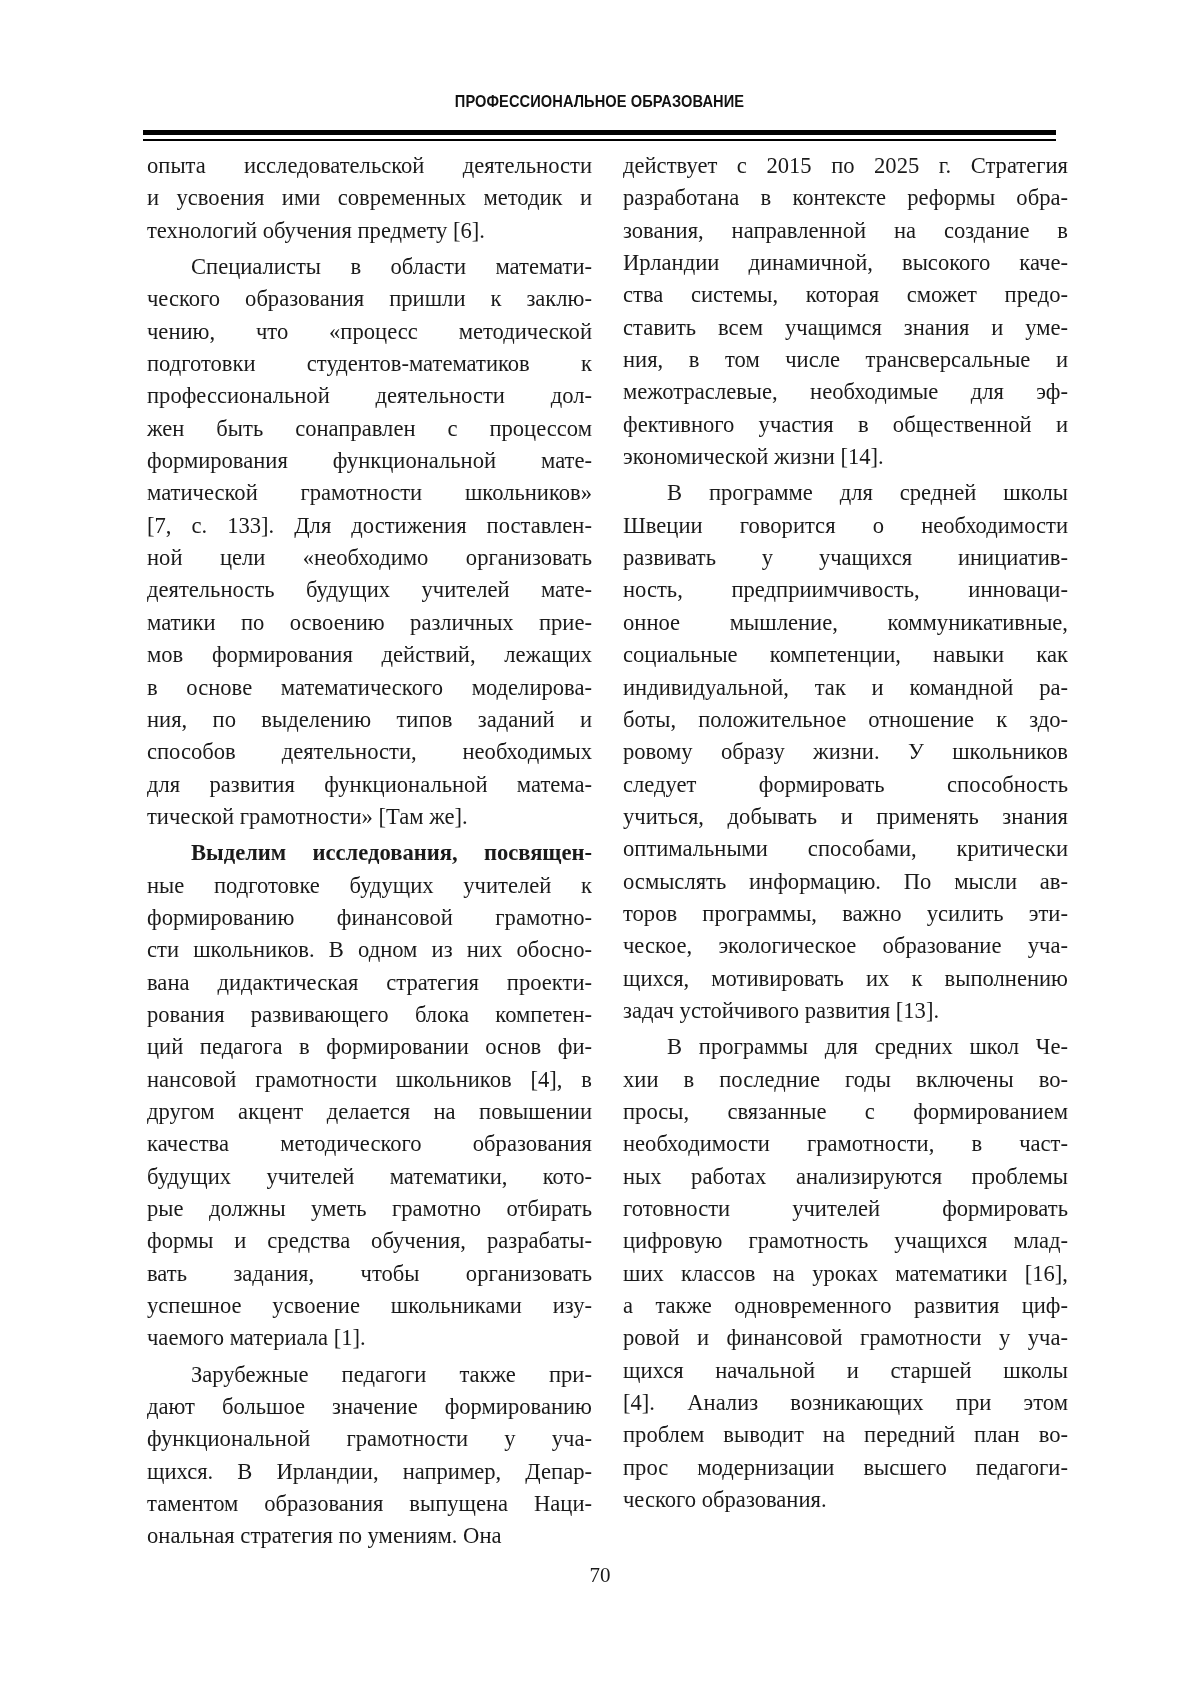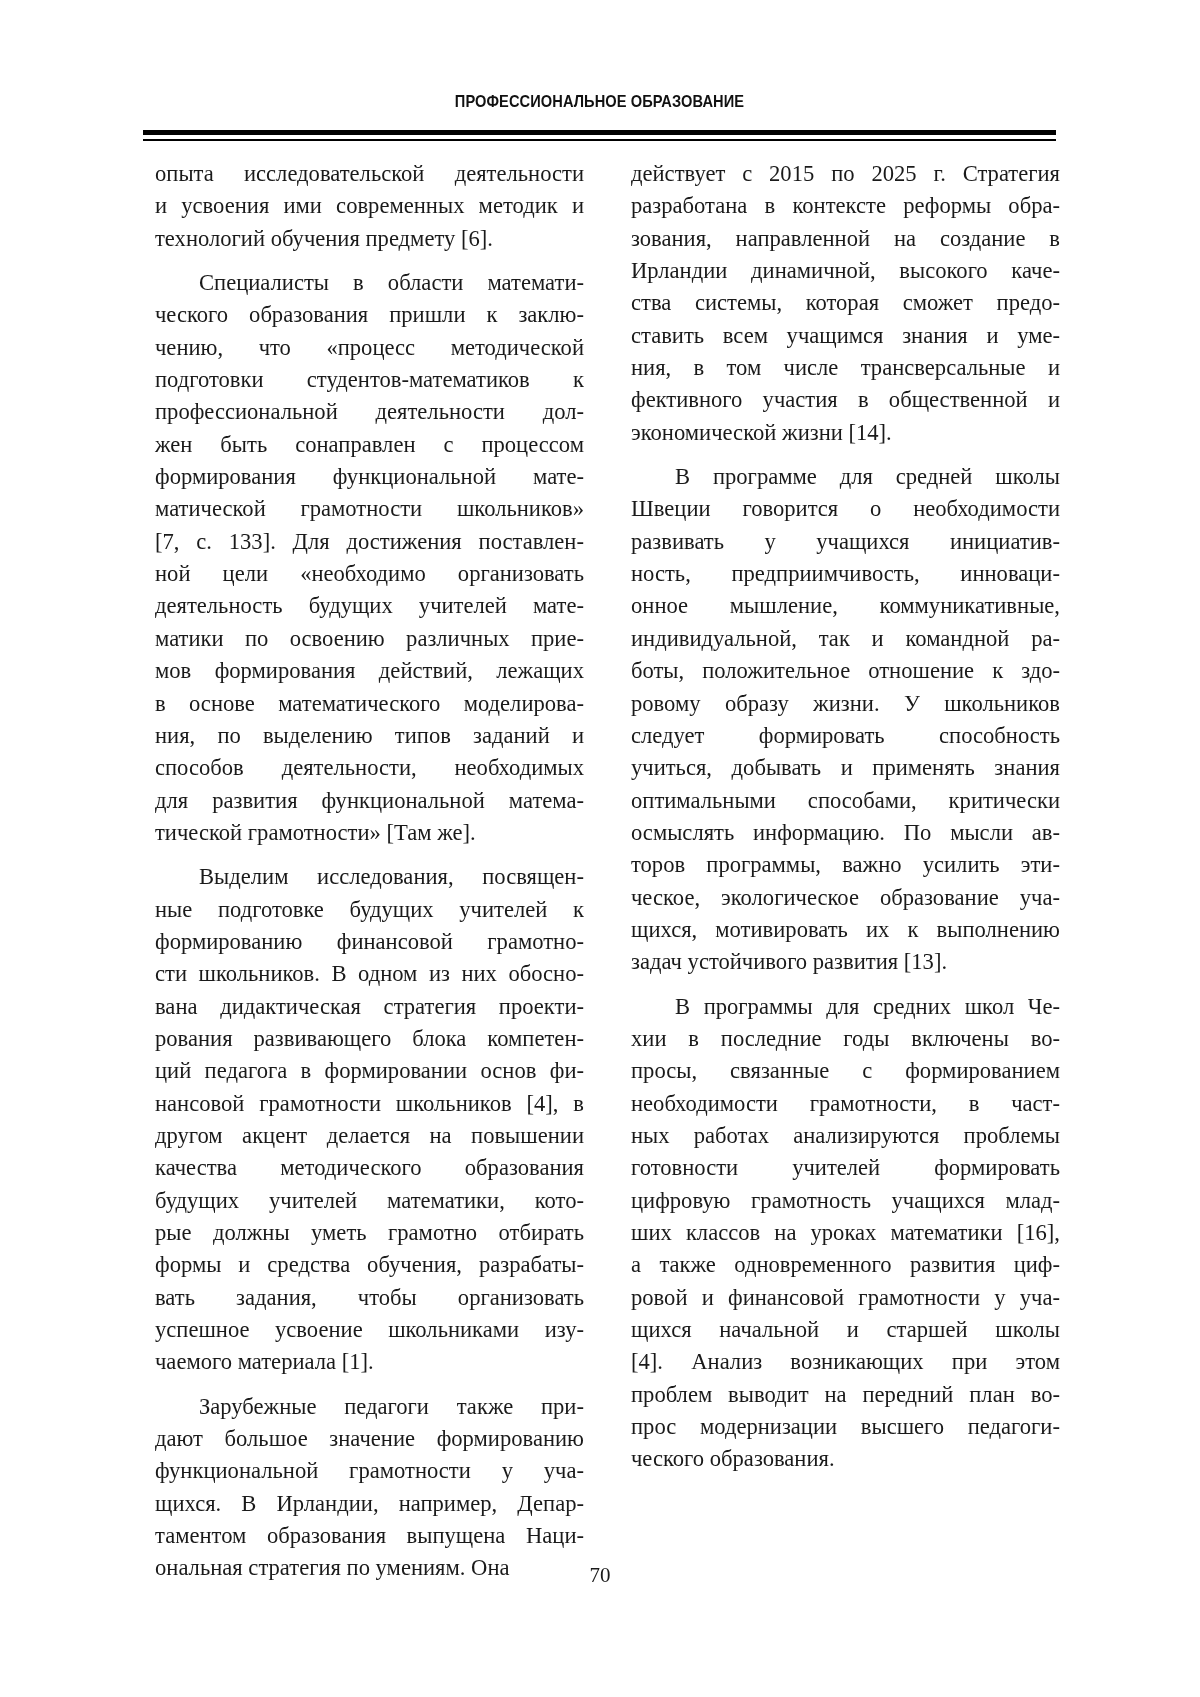--- a/index.html
+++ b/index.html
@@ -16,21 +16,21 @@
   .rule-thick { position: absolute; left: 143px; width: 913px; top: 121px; height: 5px; background: #000; }
   .rule-thin { position: absolute; left: 143px; width: 913px; top: 130px; height: 2px; background: #000; }
   .col {
     position: absolute; top: 137px; width: 453px;
     font-family: "Liberation Serif", serif;
     font-size: 22.6px; line-height: 32.35px; color: #1a1a1a;
     text-align: justify; hyphens: manual;
   }
   .col-left { left: 143px; }
   .col-right { left: 619px; }
-  .col p { margin: 12px; text-indent: 0; }
+  .col p { margin: 4px; text-indent: 0; }
   .col p.indent { text-indent: 44px; }
   .col .line { display: block; text-align: justify; text-align-last: justify; white-space: nowrap; }
   .col .line.last { text-align-last: left; }
   .page-number {
     position: absolute; left: 0; width: 1200px; top: 1554px; text-align: center;
     font-family: "Liberation Serif", serif; font-size: 21px; color: #1a1a1a;
   }
 </style>
 </head>
 <body>
@@ -60,21 +60,21 @@
         <span class="line">деятельность будущих учителей мате-</span>
         <span class="line">матики по освоению различных прие-</span>
         <span class="line">мов формирования действий, лежащих</span>
         <span class="line">в основе математического моделирова-</span>
         <span class="line">ния, по выделению типов заданий и</span>
         <span class="line">способов деятельности, необходимых</span>
         <span class="line">для развития функциональной матема-</span>
         <span class="line last">тической грамотности» [Там же].</span>
       </p>
       <p class="indent" style="text-indent: 0px;">
-        <span class="line" style="padding-left: 44px;">Выделим исследования, посвящен-</span>
+        <span class="line" style="padding-left: 44px; font-weight: bold;">Выделим исследования, посвящен-</span>
         <span class="line">ные подготовке будущих учителей к</span>
         <span class="line">формированию финансовой грамотно-</span>
         <span class="line">сти школьников. В одном из них обосно-</span>
         <span class="line">вана дидактическая стратегия проекти-</span>
         <span class="line">рования развивающего блока компетен-</span>
         <span class="line">ций педагога в формировании основ фи-</span>
         <span class="line">нансовой грамотности школьников [4], в</span>
         <span class="line">другом акцент делается на повышении</span>
         <span class="line">качества методического образования</span>
         <span class="line">будущих учителей математики, кото-</span>
@@ -95,29 +95,31 @@
     </div>
   <div class="col col-right" id="col-right">
       <p class="" style="text-indent: 0px;">
         <span class="line">действует с 2015 по 2025 г. Стратегия</span>
         <span class="line">разработана в контексте реформы обра-</span>
         <span class="line">зования, направленной на создание в</span>
         <span class="line">Ирландии динамичной, высокого каче-</span>
         <span class="line">ства системы, которая сможет предо-</span>
         <span class="line">ставить всем учащимся знания и уме-</span>
         <span class="line">ния, в том числе трансверсальные и</span>
+        <span class="line">межотраслевые, необходимые для эф-</span>
         <span class="line">фективного участия в общественной и</span>
         <span class="line last">экономической жизни [14].</span>
       </p>
       <p class="indent" style="text-indent: 0px;">
         <span class="line" style="padding-left: 44px;">В программе для средней школы</span>
         <span class="line">Швеции говорится о необходимости</span>
         <span class="line">развивать у учащихся инициатив-</span>
         <span class="line">ность, предприимчивость, инноваци-</span>
         <span class="line">онное мышление, коммуникативные,</span>
+        <span class="line">социальные компетенции, навыки как</span>
         <span class="line">индивидуальной, так и командной ра-</span>
         <span class="line">боты, положительное отношение к здо-</span>
         <span class="line">ровому образу жизни. У школьников</span>
         <span class="line">следует формировать способность</span>
         <span class="line">учиться, добывать и применять знания</span>
         <span class="line">оптимальными способами, критически</span>
         <span class="line">осмыслять информацию. По мысли ав-</span>
         <span class="line">торов программы, важно усилить эти-</span>
         <span class="line">ческое, экологическое образование уча-</span>
         <span class="line">щихся, мотивировать их к выполнению</span>

